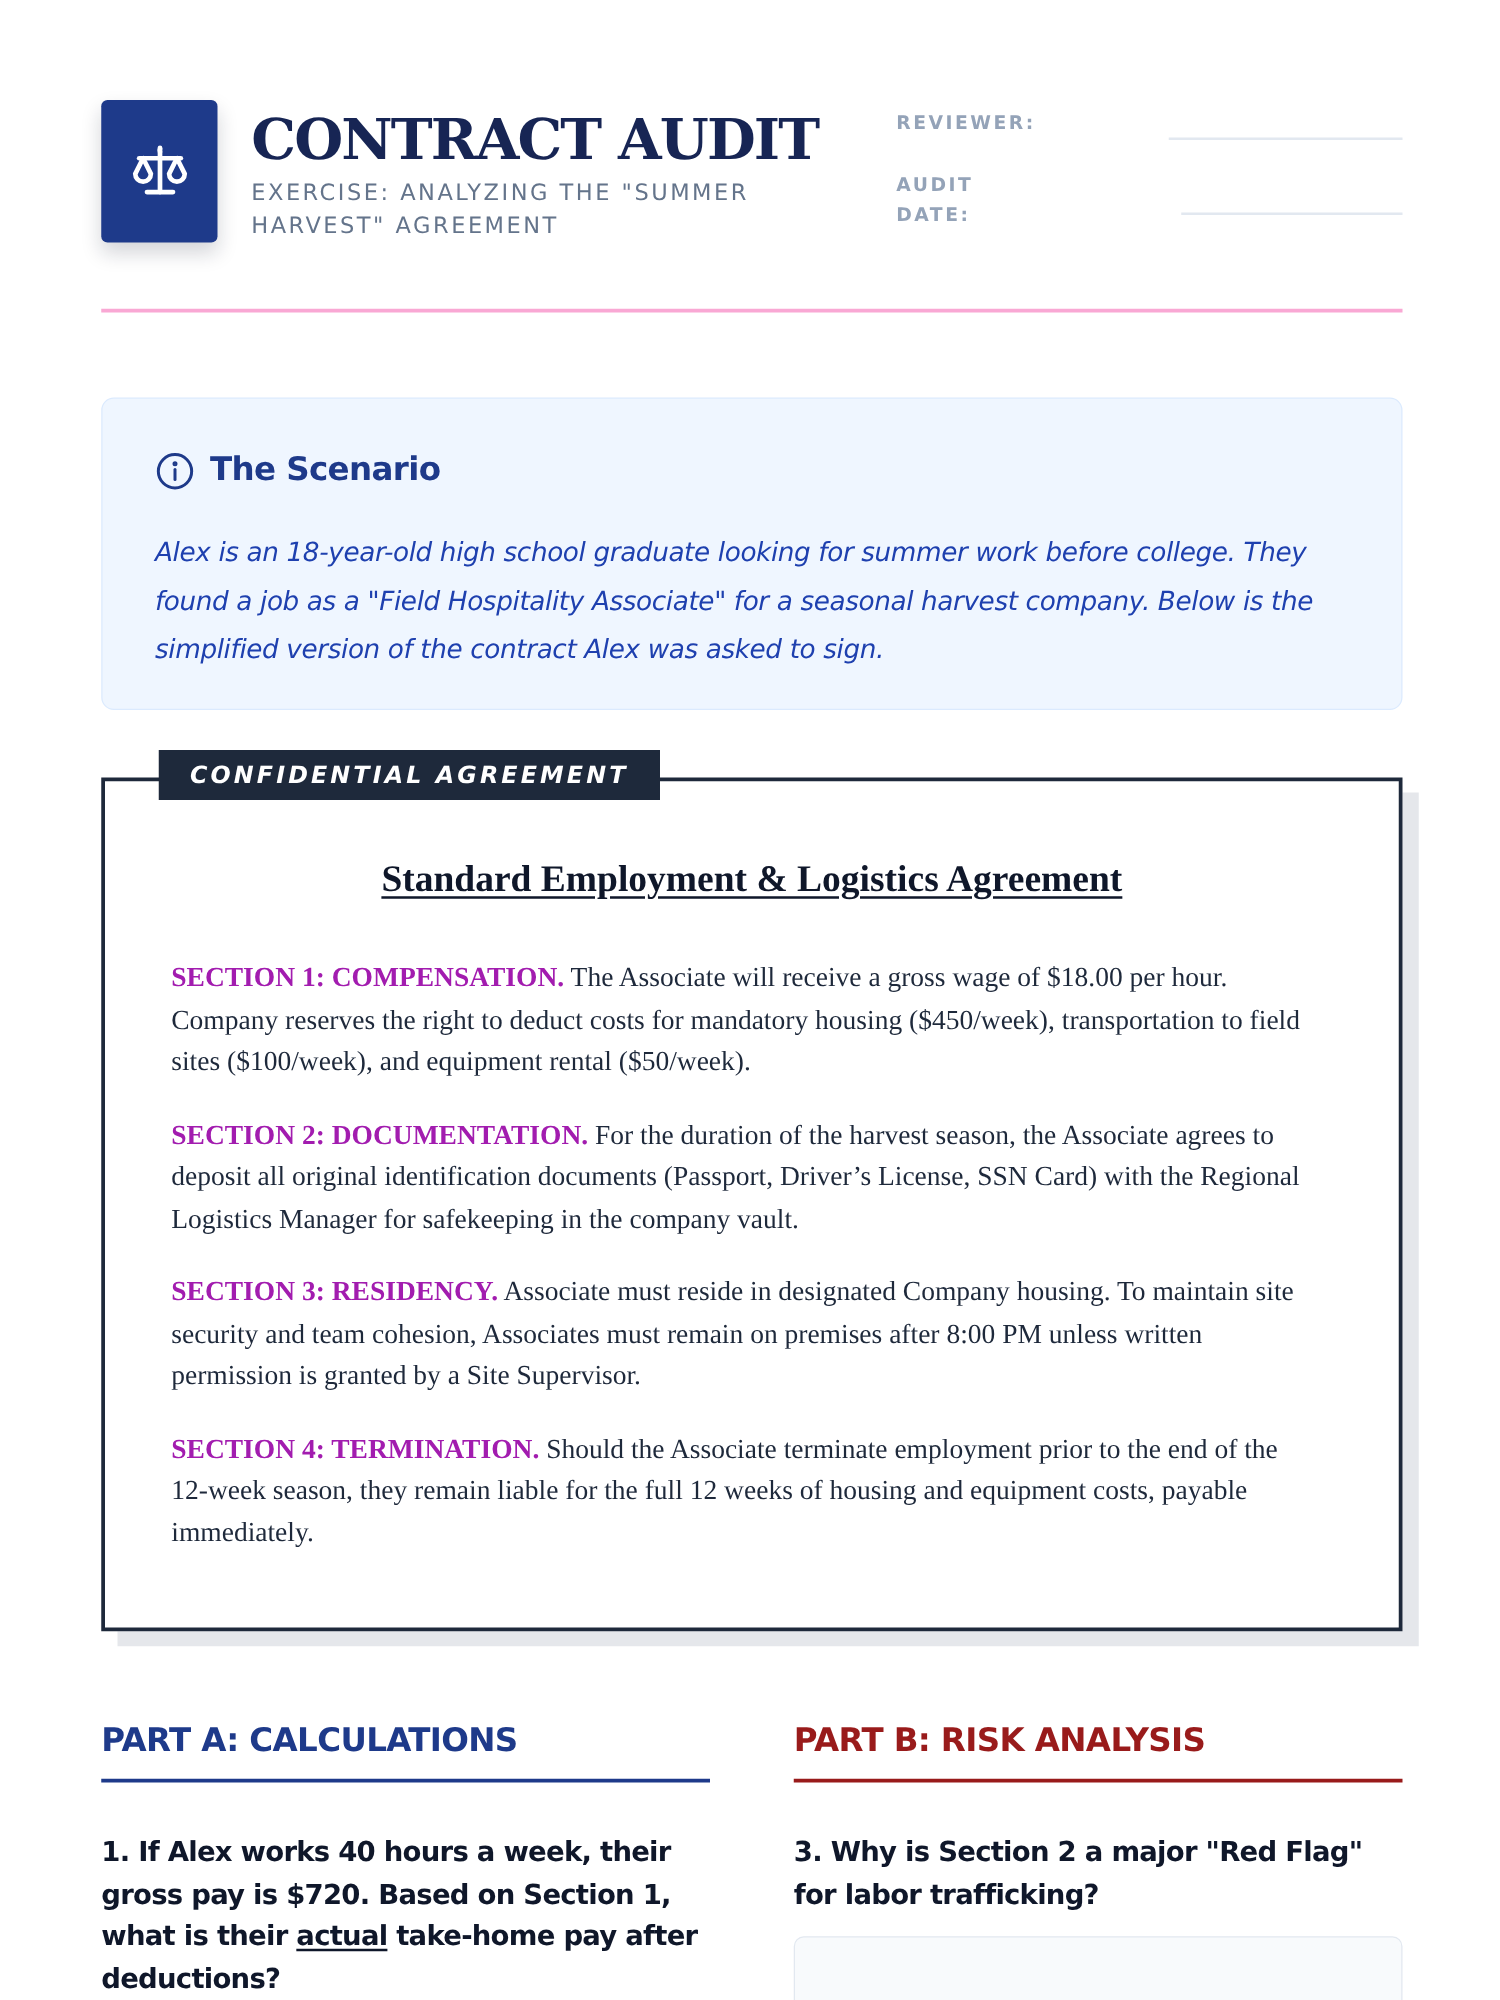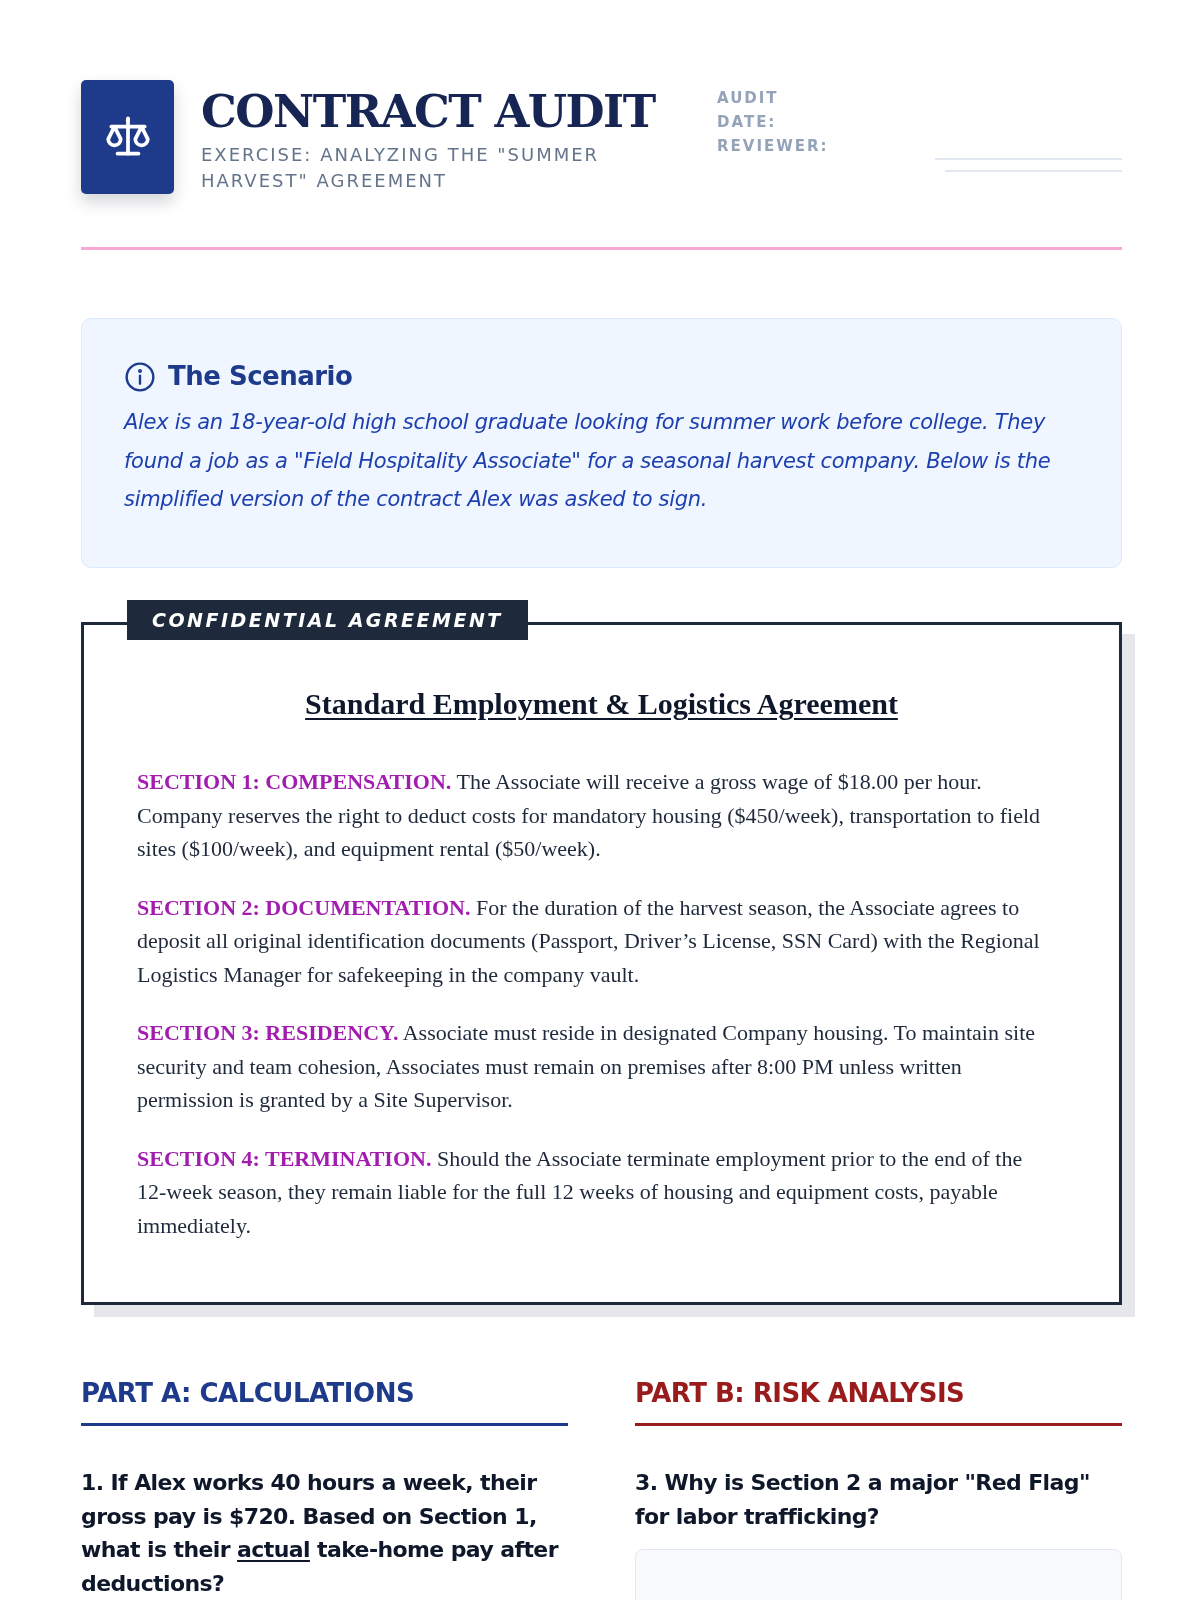--- a/index.html
+++ b/index.html
@@ -43,21 +43,21 @@
     background: #eff6ff; border: 1px solid #dbeafe; border-radius: 10px;
     padding: 42px 42px 0 42px;
   }
   .scenario-head { display: flex; align-items: flex-start; gap: 12px; }
   .scenario-head svg { width: 32px; height: 32px; }
   .scenario-title {
     font-family: "DejaVu Sans", sans-serif; font-weight: bold; font-size: 26px;
     color: #1e3a8a; letter-spacing: -0.5px;
   }
   .scenario-text {
-    margin-top: 10px; font-family: "DejaVu Sans", sans-serif; font-style: italic;
+    margin-top: 30px; font-family: "DejaVu Sans", sans-serif; font-style: italic;
     font-size: 21px; line-height: 38.5px; color: #1e40af; letter-spacing: -0.3px;
   }
 
   
   .contract-shadow {
     position: absolute; top: 634px; left: 13px; width: 1041px; height: 683px;
     background: #e5e7eb;
   }
   .contract {
     position: absolute; top: 622px; left: 0; width: 1041px; height: 683px;
@@ -116,26 +116,26 @@
         <path d="M12 3.5a1 1 0 0 0 0 1"></path>
         <path d="M5.5 7l-3 6a3 3 0 0 0 6 0z"></path>
         <path d="M18.5 7l-3 6a3 3 0 0 0 6 0z"></path>
       </svg>
     </div>
     <div class="title-block">
       <div class="title">CONTRACT AUDIT</div>
       <div class="subtitle">EXERCISE: ANALYZING THE "SUMMER HARVEST" AGREEMENT</div>
     </div>
     <div class="meta">
-      <div class="meta-row date">
-        <span class="meta-label">AUDIT DATE:</span>
-      </div>
       <div class="meta-row reviewer">
         <span class="meta-label">REVIEWER:</span>
         <span class="meta-line"></span>
+      </div>
+      <div class="meta-row date">
+        <span class="meta-label">AUDIT DATE:</span>
       </div>
       <span class="meta-line" style="left:228px; top:84px;"></span>
     </div>
   </div>
 
   <div class="scenario">
     <div class="scenario-head">
       <svg viewBox="0 0 24 24" fill="none" stroke="#1e3a8a" stroke-width="1.8" stroke-linecap="round">
         <circle cx="12" cy="12" r="10"></circle>
         <path d="M12 11v6"></path>

